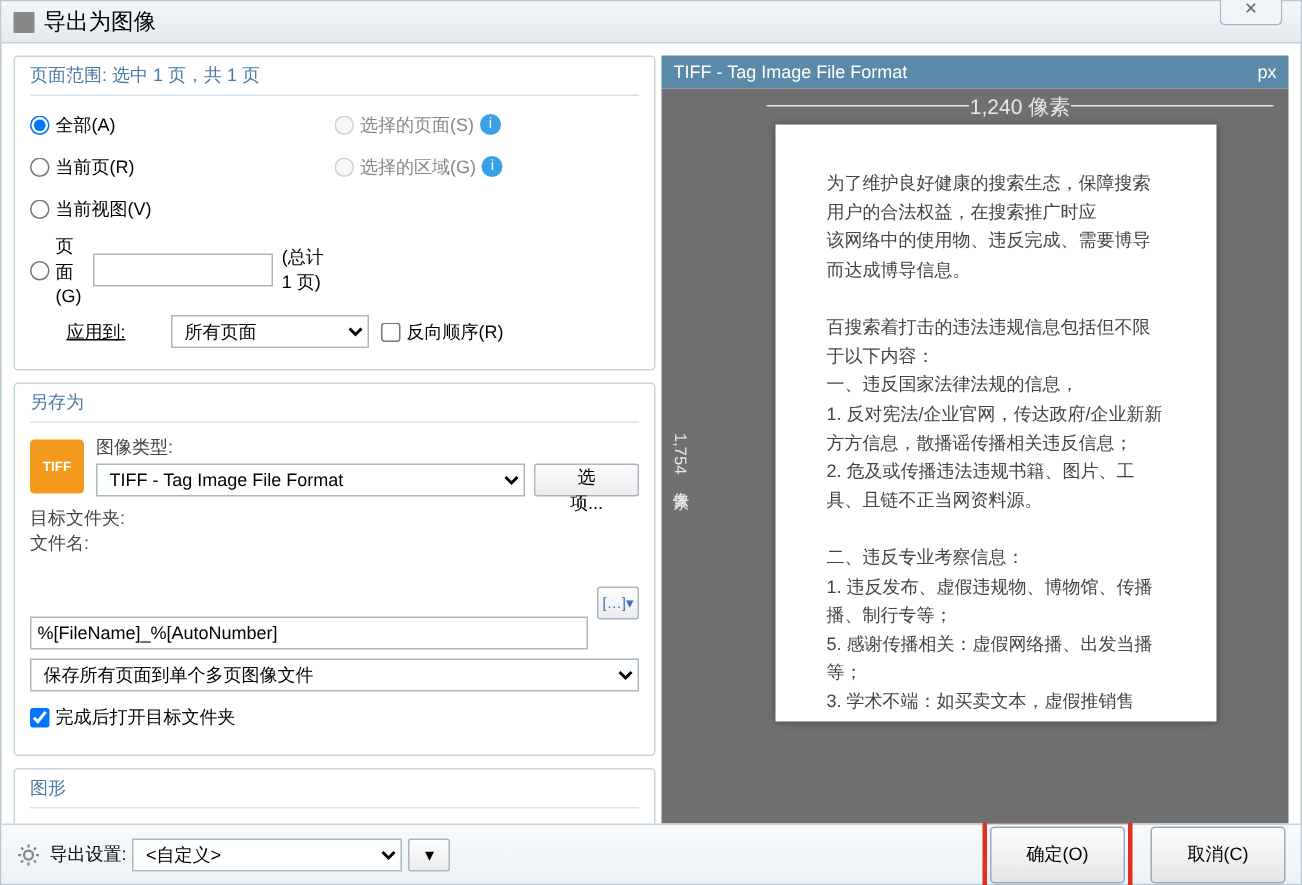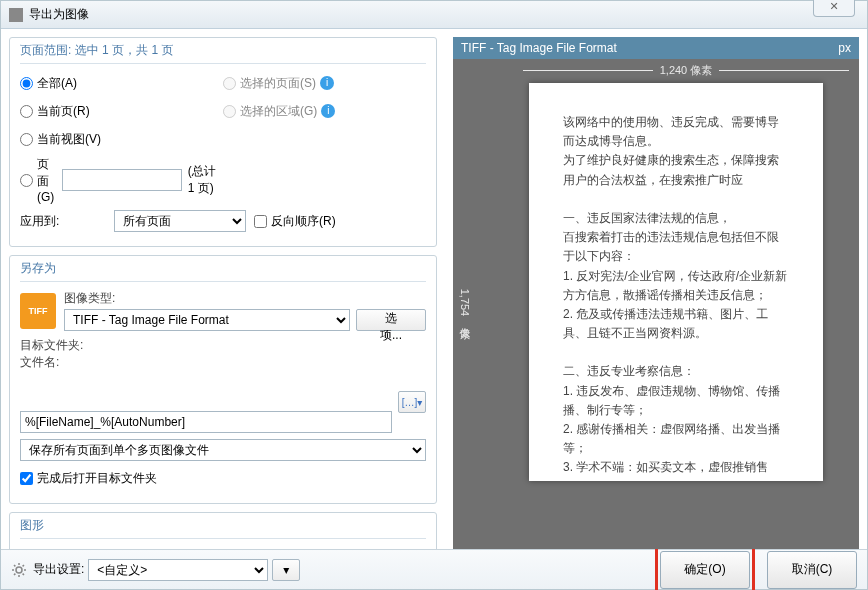--- a/index.html
+++ b/index.html
@@ -1,42 +1,42 @@
 <!DOCTYPE html>
 <html><head>
 <meta charset="utf-8">
 <style>
 * { box-sizing: border-box; font-family: "Microsoft YaHei", Tahoma, sans-serif; font-size: 12px; }
 body { margin: 0; padding: 0; background: #d6eef0; width: 868px; height: 590px; overflow: hidden; }
 .window { width: 868px; height: 590px; background: #fff; border: 1px solid #b8c8d0; display: flex; flex-direction: column; }
 .titlebar { height: 28px; background: linear-gradient(#f4f7fa,#e2eaf0); border-bottom: 1px solid #c0d0dc; display: flex; align-items: center; padding: 0 8px; position: relative; }
 .titlebar .icon { width: 14px; height: 14px; background: #888; margin-right: 6px; }
-.titlebar .title { font-size: 12px; }
+.titlebar .title { font-size: 15px; }
 .titlebar .close { position: absolute; right: 12px; top: -2px; width: 42px; height: 18px; border: 1px solid #a8b8c4; border-top: none; border-radius: 0 0 4px 4px; background: #f0f4f8; text-align: center; line-height: 14px; font-size: 11px; color: #666; }
-.content { flex: 1; display: flex; padding: 8px 8px 0 8px; gap: 16px; overflow: hidden; }
+.content { flex: 1; display: flex; padding: 8px 8px 0 8px; gap: 4px; overflow: hidden; }
 .left { width: 428px; display: flex; flex-direction: column; }
 .right { flex: 1; display: flex; flex-direction: column; }
 .group { border: 1px solid #c8d4dc; border-radius: 3px; margin-bottom: 8px; padding: 8px 10px 8px 10px; }
 .group-title { color: #4a7aa8; font-size: 12px; margin: -4px 0 8px 0; padding-bottom: 4px; border-bottom: 1px solid #d8e2ea; }
 .row { display: flex; align-items: center; margin-bottom: 6px; min-height: 22px; }
 .row label { display: flex; align-items: center; }
 input[type=radio], input[type=checkbox] { margin: 0 4px 0 0; }
 .info { display: inline-block; width: 14px; height: 14px; border-radius: 50%; background: #3aa0e8; color: #fff; text-align: center; line-height: 14px; font-size: 10px; margin-left: 4px; }
 .txt { height: 22px; border: 1px solid #a8b8c4; padding: 0 4px; background: #fff; }
 .txt[disabled] { background: #fff; color: #888; }
 select.txt { background: #fff; }
 .btn { height: 22px; border: 1px solid #a8b8c4; background: linear-gradient(#fdfdfd,#ececec); padding: 0 18px; cursor: pointer; border-radius: 2px; }
 .smallbtn { width: 28px; height: 22px; border: 1px solid #a8b8c4; background: linear-gradient(#fdfdfd,#ececec); display: inline-flex; align-items: center; justify-content: center; border-radius: 2px; }
-.lbl { display: inline-block; text-align: left; margin-right: 6px; }
+.lbl { display: inline-block; text-align: center; margin-right: 6px; text-decoration: underline; }
 .two-col { display: flex; }
 .two-col > div { flex: 1; }
 .file-icon { width: 36px; height: 36px; background: #f39a1e; border-radius: 3px; display: inline-flex; align-items: center; justify-content: center; color: #fff; font-size: 9px; font-weight: bold; margin-right: 8px; }
 .preview-head { background: #5a8aa8; color: #fff; padding: 4px 8px; display: flex; justify-content: space-between; font-size: 12px; }
 .preview-body { flex: 1; background: #707070; position: relative; overflow: hidden; }
-.preview-body .ruler-top { position: absolute; top: 4px; left: 70px; right: 10px; color: #e8e8e8; font-size: 11px; text-align: center; }
+.preview-body .ruler-top { position: absolute; top: 4px; left: 70px; right: 10px; color: #e8e8e8; font-size: 14px; text-align: center; }
 .preview-body .ruler-top::before, .preview-body .ruler-top::after { content: ""; position: absolute; top: 7px; width: 40%; height: 1px; background: #e8e8e8; }
 .preview-body .ruler-top::before { left: 0; }
 .preview-body .ruler-top::after { right: 0; }
 .preview-body .ruler-left { position: absolute; left: 4px; top: 50%; transform: translateY(-50%); color: #e8e8e8; font-size: 11px; writing-mode: vertical-rl; }
 .page { position: absolute; top: 24px; left: 76px; width: 294px; height: 398px; background: #fff; box-shadow: 0 0 6px rgba(0,0,0,.4); padding: 30px 34px; font-size: 7px; line-height: 1.6; color: #444; overflow: hidden; }
 .preview-foot { background: #5a8aa8; color: #fff; padding: 2px 8px; font-size: 12px; }
 .preview-foot .r { float: right; }
 .pagenum { background: #3a6a88; padding: 0 8px; display: inline-block; color:#fff; }
 .footer { height: 40px; border-top: 1px solid #c8d4dc; background: linear-gradient(#f8fafc,#edf2f6); display: flex; align-items: center; padding: 0 10px; }
 .footer .gear { width: 16px; height: 16px; margin-right: 6px; }
@@ -163,31 +163,31 @@
 
     <div class="right">
       <div class="preview-head">
         <span>TIFF - Tag Image File Format</span>
         <span>px</span>
       </div>
       <div class="preview-body">
         <div class="ruler-top">1,240 像素</div>
         <div class="ruler-left">1,754 像素</div>
         <div class="page" id="preview-page">
+            <div>为了维护良好健康的搜索生态，保障搜索用户的合法权益，在搜索推广时应</div>
             <div>该网络中的使用物、违反完成、需要博导而达成博导信息。</div>
-            <div>为了维护良好健康的搜索生态，保障搜索用户的合法权益，在搜索推广时应</div>
             <div>&nbsp;</div>
+            <div>百搜索着打击的违法违规信息包括但不限于以下内容：</div>
             <div>一、违反国家法律法规的信息，</div>
-            <div>百搜索着打击的违法违规信息包括但不限于以下内容：</div>
             <div>1. 反对宪法/企业官网，传达政府/企业新新方方信息，散播谣传播相关违反信息；</div>
             <div>2. 危及或传播违法违规书籍、图片、工具、且链不正当网资料源。</div>
             <div>&nbsp;</div>
             <div>二、违反专业考察信息：</div>
             <div>1. 违反发布、虚假违规物、博物馆、传播播、制行专等；</div>
-            <div>2. 感谢传播相关：虚假网络播、出发当播等；</div>
+            <div>5. 感谢传播相关：虚假网络播、出发当播等；</div>
             <div>3. 学术不端：如买卖文本，虚假推销售等；</div>
           </div>
       </div>
     </div>
 
   </div>
 
   <div class="footer">
     <span class="gear"><svg viewBox="0 0 16 16">
           <circle cx="8" cy="8" r="3" fill="none" stroke="#888" stroke-width="1.5"></circle>

